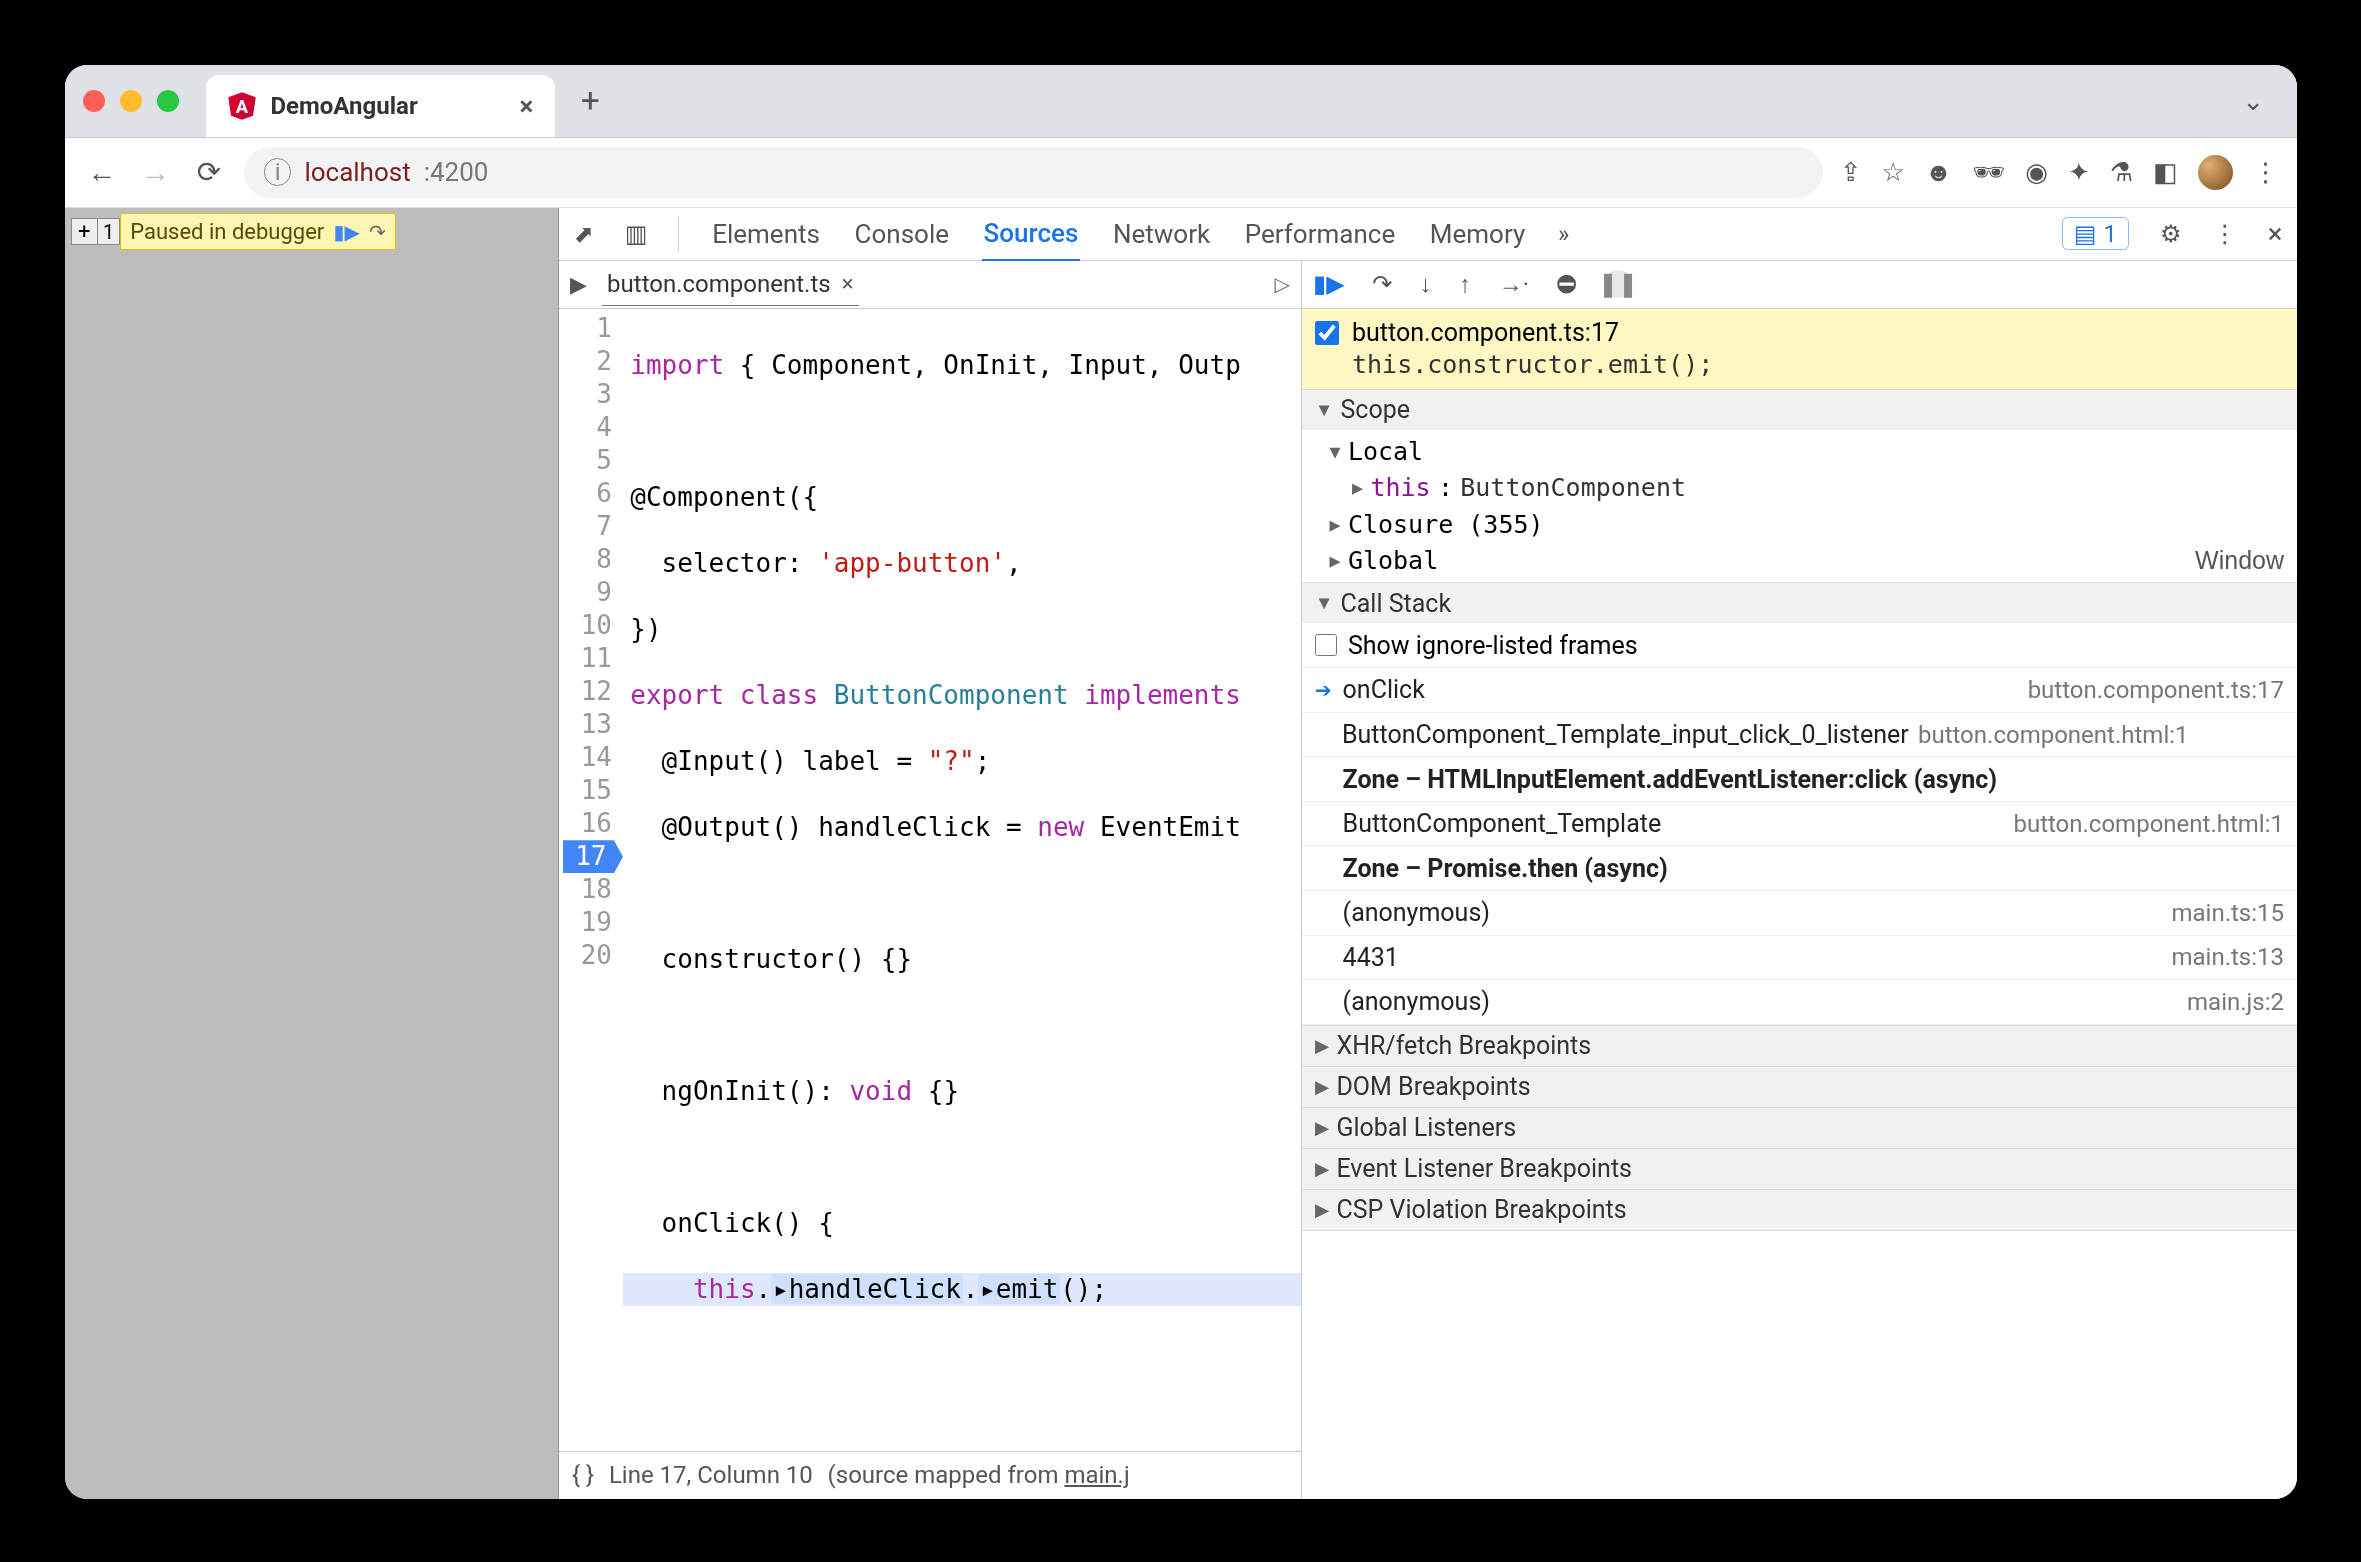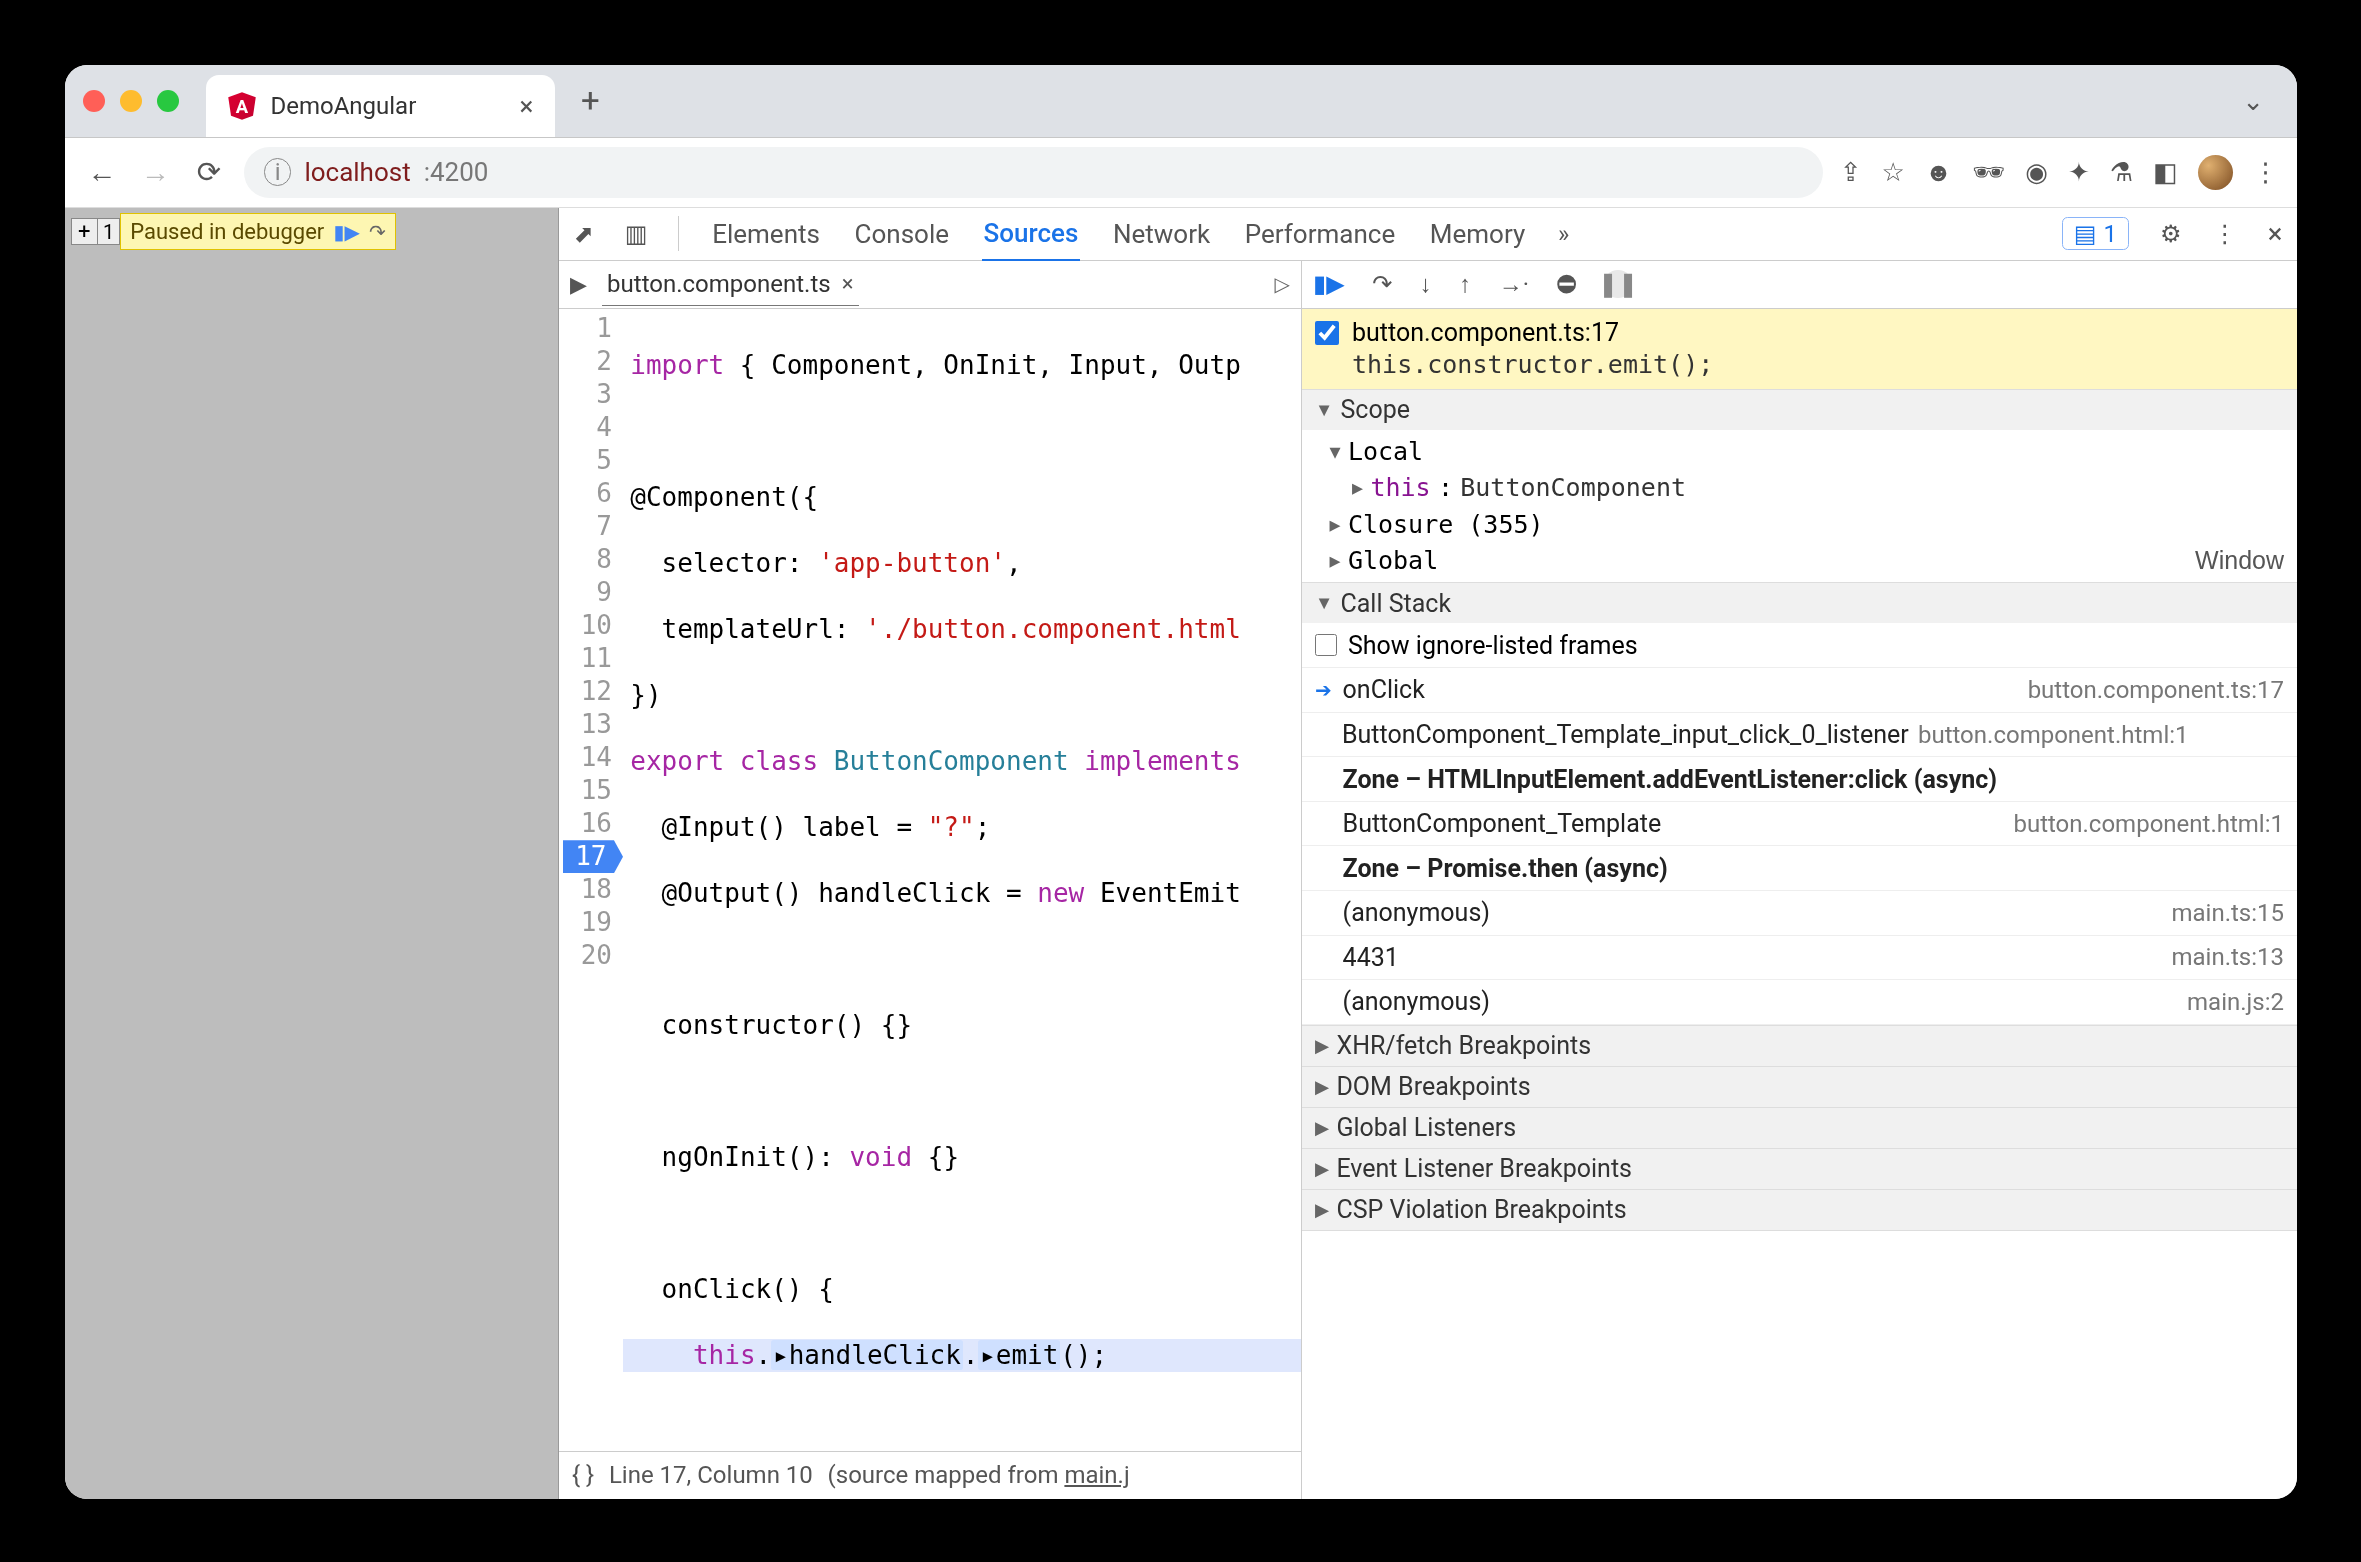--- a/index.html
+++ b/index.html
@@ -34,21 +34,21 @@
 .traffic span { width: 22px; height: 22px; border-radius: 50%; display:block; }
 .tl-close { background: #ff5f57; }
 .tl-min { background: #febc2e; }
 .tl-max { background: #28c840; }
 .tab {
   background: #fff; height: 62px; margin-top: 11px;
   border-radius: 13px 13px 0 0;
   display: flex; align-items: center;
   padding: 0 22px; gap: 14.7px;
   min-width: 349px;
-  font-size: 24px; color: #333;
+  font-size: 24px; color: #333; font-weight: bold;
 }
 .tab .favicon {
   width: 27.5px; height: 27.5px; border-radius: 3.7px;
   background: linear-gradient(135deg,#dd0031 0%,#c3002f 100%);
   position: relative;
   clip-path: polygon(50% 0, 100% 18%, 90% 85%, 50% 100%, 10% 85%, 0 18%);
 }
 .tab .favicon::after{
   content:"A"; position:absolute; inset:0; color:#fff; font-weight:700;
   font-size:18.4px; display:flex; align-items:center; justify-content:center;
@@ -304,21 +304,20 @@
                   <div class="bp">17</div>
                   <div>18</div>
                   <div>19</div>
                   <div>20</div>
             </div>
             <div class="code">
 <div class="ln"><span class="tok-kw">import</span> { Component, OnInit, Input, Outp</div>
 <div class="ln"></div>
 <div class="ln"><span class="tok-fn">@Component</span>({</div>
 <div class="ln">  selector: <span class="tok-str">'app-button'</span>,</div>
-<div class="ln">  templateUrl: <span class="tok-str">'./button.component.html</span></div>
 <div class="ln">})</div>
 <div class="ln"><span class="tok-kw">export class</span> <span class="tok-cls">ButtonComponent</span> <span class="tok-kw">implements</span></div>
 <div class="ln">  <span class="tok-fn">@Input</span>() label = <span class="tok-str">"?"</span>;</div>
 <div class="ln">  <span class="tok-fn">@Output</span>() handleClick = <span class="tok-kw">new</span> EventEmit</div>
 <div class="ln"></div>
 <div class="ln">  <span class="tok-fn">constructor</span>() {}</div>
 <div class="ln"></div>
 <div class="ln">  <span class="tok-fn">ngOnInit</span>(): <span class="tok-kw">void</span> {}</div>
 <div class="ln"></div>
 <div class="ln">  <span class="tok-fn">onClick</span>() {</div>

